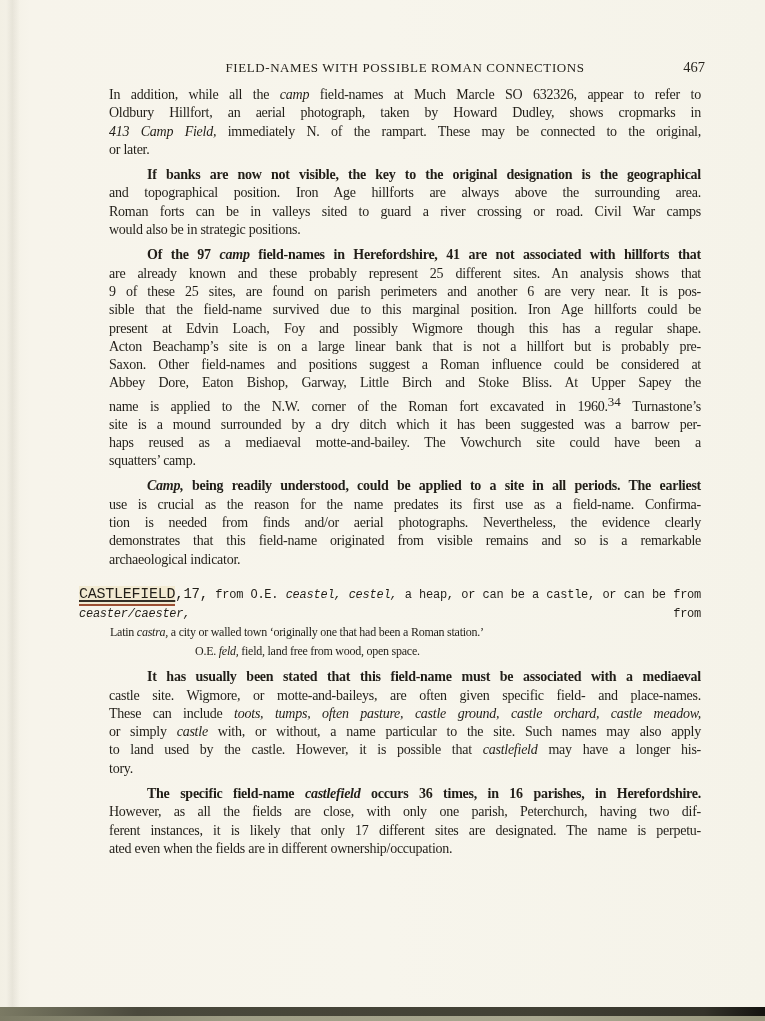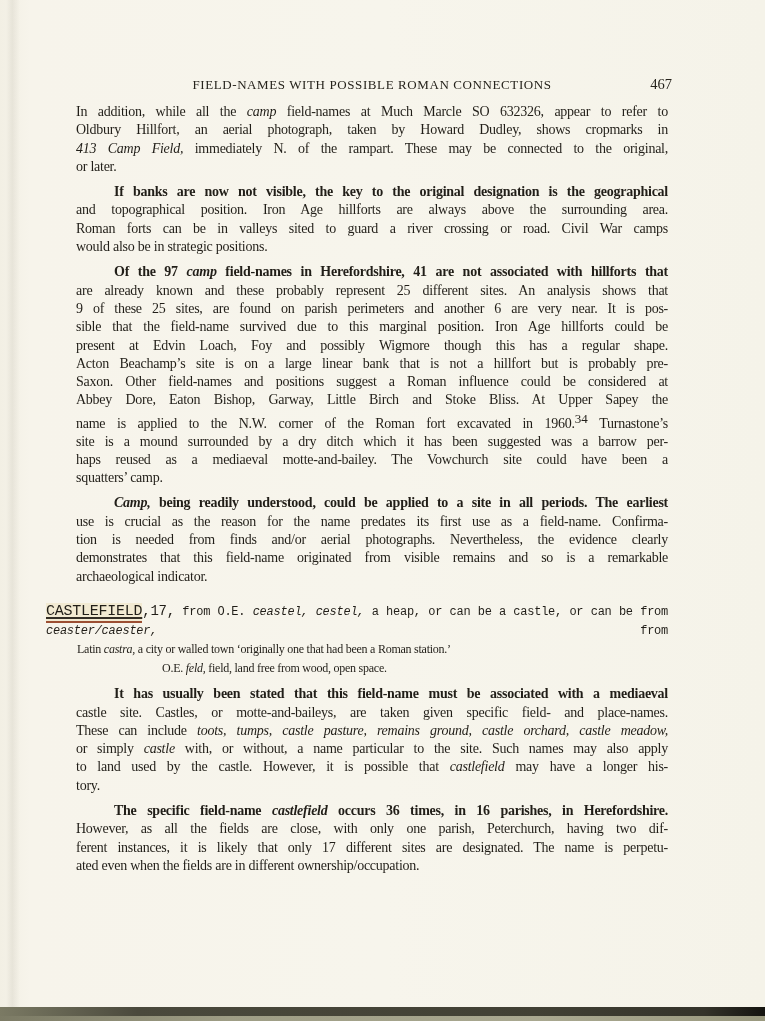--- a/index.html
+++ b/index.html
@@ -21,21 +21,21 @@
   
   .book-edge {
     position:absolute; left:0; right:0; bottom:5px; height:9px;
     background:linear-gradient(to right, #7b7a64 0%, #4a493c 18%, #414034 70%, #34332a 92%, #14130f 100%);
   }
   .table-strip {
     position:absolute; left:0; right:0; bottom:0; height:5px;
     background:linear-gradient(to right, #7c7b65 0%, #9e9d85 30%, #a9a890 70%, #9a997f 100%);
   }
 
-  .content { position:absolute; left:76px; top:0; width:592px;margin-top:17px; }
+  .content { position:absolute; left:109px; top:0; width:592px; }
 
   .header-row { position:relative; margin-top:60px; height:19px; }
   .running-title {
     display:block; text-align:center;
     font-size:13px; letter-spacing:0.6px;
     color:#26231c;
   }
   .page-number {
     position:absolute; right:-4px; top:-1px;
     font-size:14.5px; color:#26231c;
@@ -119,22 +119,22 @@
           <div class="line"><span>demonstrates that this field-name originated from visible remains and so is a remarkable</span></div>
           <div class="line last"><span>archaeological indicator.</span></div>
         </div>
         <div class="para entry">
           <div class="line entry-line1"><span class="entry-head">CASTLEFIELD</span><span class="entry-num">,17,</span><span> from O.E. </span><span class="it">ceastel, cestel,</span><span> a heap, or can be a castle, or can be from </span><span class="it">ceaster/caester,</span><span> from</span></div>
           <div class="line last entry-line2"><span>Latin </span><span class="it">castra,</span><span> a city or walled town ‘originally one that had been a Roman station.’</span></div>
           <div class="line last entry-line3"><span>O.E. </span><span class="it">feld,</span><span> field, land free from wood, open space.</span></div>
         </div>
         <div class="para after-entry">
           <div class="line indent"><span>It has usually been stated that this field-name must be associated with a mediaeval</span></div>
-          <div class="line"><span>castle site. Castles, or motte-and-baileys, are taken given specific field- and place-names.</span></div>
-          <div class="line"><span>These can include </span><span class="it">toots, tumps, castle pasture, remains ground, castle orchard, castle meadow,</span></div>
+          <div class="line"><span>castle site. Wigmore, or motte-and-baileys, are often given specific field- and place-names.</span></div>
+          <div class="line"><span>These can include </span><span class="it">toots, tumps, often pasture, castle ground, castle orchard, castle meadow,</span></div>
           <div class="line"><span>or simply </span><span class="it">castle</span><span> with, or without, a name particular to the site. Such names may also apply</span></div>
           <div class="line"><span>to land used by the castle. However, it is possible that </span><span class="it">castlefield</span><span> may have a longer his-</span></div>
           <div class="line last"><span>tory.</span></div>
         </div>
         <div class="para">
           <div class="line indent"><span>The specific field-name </span><span class="it">castlefield</span><span> occurs 36 times, in 16 parishes, in Herefordshire.</span></div>
           <div class="line"><span>However, as all the fields are close, with only one parish, Peterchurch, having two dif-</span></div>
           <div class="line"><span>ferent instances, it is likely that only 17 different sites are designated. The name is perpetu-</span></div>
           <div class="line last"><span>ated even when the fields are in different ownership/occupation.</span></div>
         </div>

